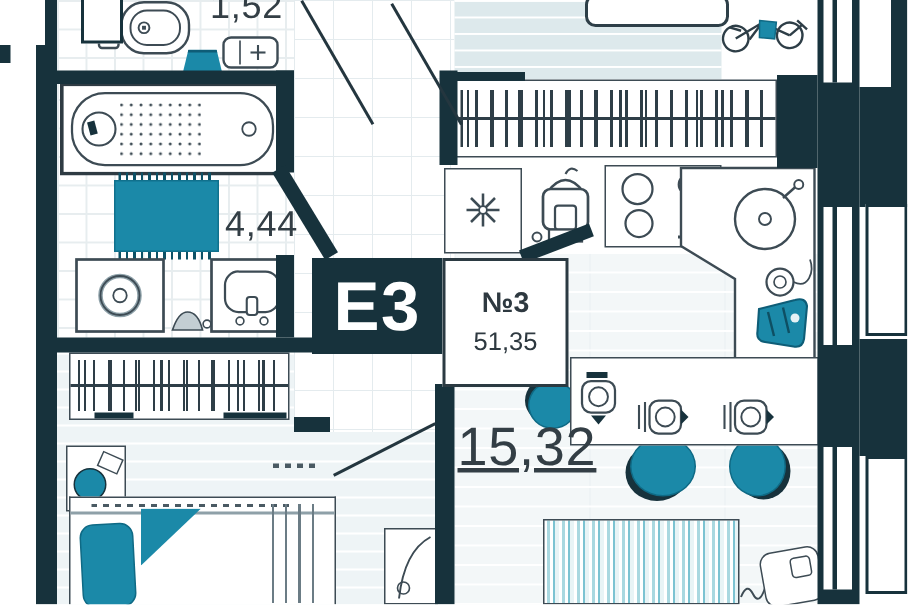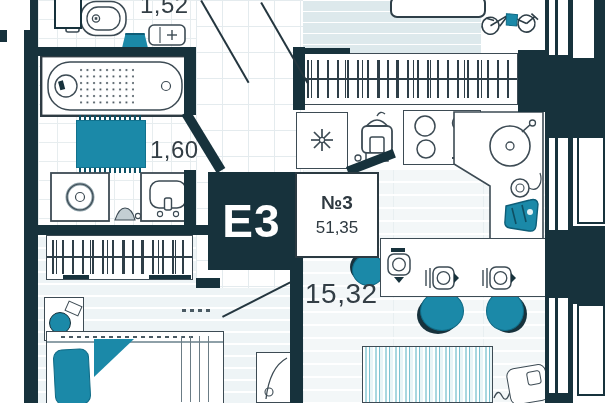--- a/index.html
+++ b/index.html
@@ -275,25 +275,25 @@
   <div class="wall" style="left:573px;top:58px;width:32px;height:80px;"></div>
   <div class="wall" style="left:573px;top:226px;width:32px;height:78px;"></div>
   <div class="wall" style="left:594px;top:0;width:11px;height:58px;"></div>
   <div class="abs" style="left:577px;top:136px;width:28px;height:88px;background:#fff;border:2px solid #17323c;box-sizing:border-box;"></div>
   <div class="abs" style="left:577px;top:304px;width:28px;height:92px;background:#fff;border:2px solid #17323c;box-sizing:border-box;"></div>
 
   <div class="swing" style="left:202px;top:0;width:95px;transform:rotate(60deg);"></div>
   <div class="swing" style="left:262px;top:2px;width:93px;transform:rotate(60deg);"></div>
   <div class="swing" style="left:222px;top:316px;width:76px;transform:rotate(-27deg);"></div>
 
-  <div class="badge-dark" style="left:208px;top:172px;width:87px;height:98px;">
+  <div class="badge-dark" style="left:208px;top:172px;width:87px;height:64px;">
     <span style="font-size:46px;font-weight:700;letter-spacing:1px;">E3</span>
   </div>
   <div class="badge-white" style="left:295px;top:172px;width:84px;height:86px;">
     <span style="font-size:19px;font-weight:700;">№3</span>
     <span style="font-size:17px;margin-top:4px;">51,35</span>
   </div>
 
   <div class="lbl" style="left:140px;top:-7px;font-size:24px;">1,52</div>
-  <div class="lbl" style="left:150px;top:138px;font-size:24px;">1,60</div>
-  <div class="lbl" style="left:305px;top:280px;font-size:28px;">15,32</div>
+  <div class="lbl" style="left:150px;top:138px;font-size:24px;">4,44</div>
+  <div class="lbl" style="left:305px;top:280px;font-size:36px;text-decoration:underline;">15,32</div>
 
 </div>
 
 </body></html>

